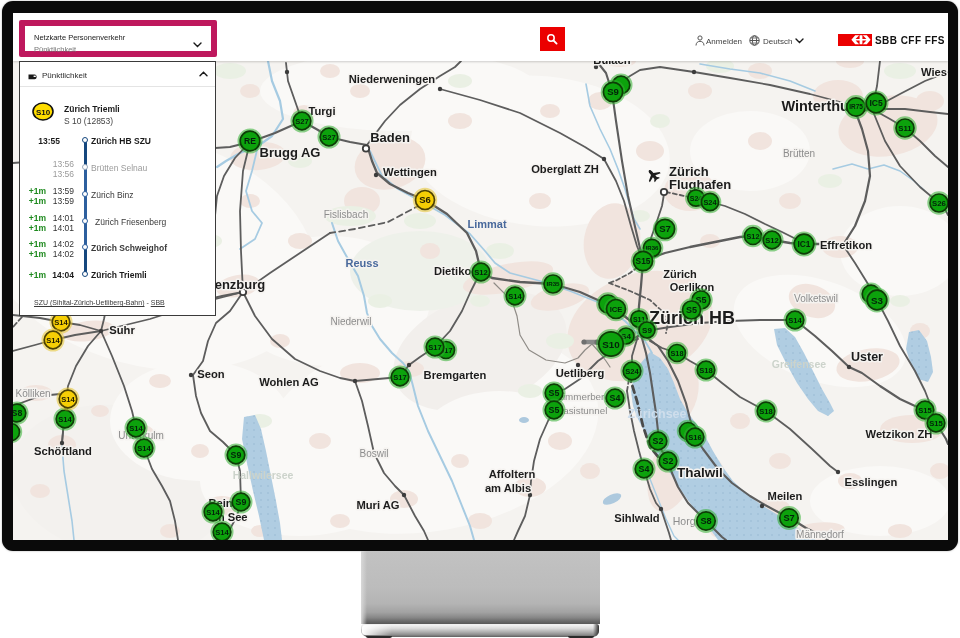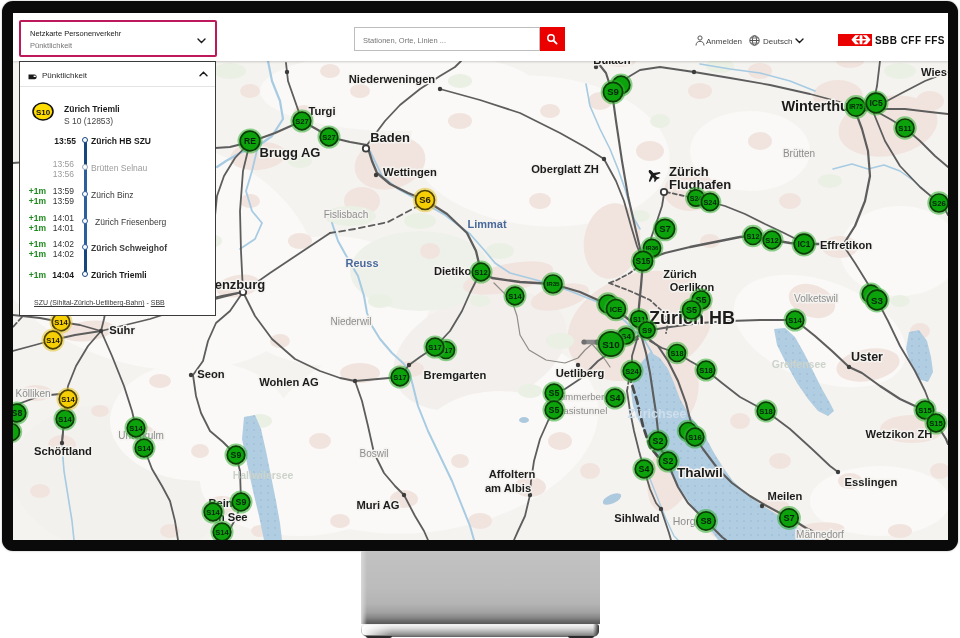--- a/index.html
+++ b/index.html
@@ -1,21 +1,21 @@
 <!DOCTYPE html>
 <html><head><meta charset="utf-8"><style>
 *{margin:0;padding:0;box-sizing:border-box}
 html,body{width:960px;height:638px;background:#fff;font-family:"Liberation Sans",sans-serif;overflow:hidden}
 #wrap{position:relative;width:960px;height:638px}
 #monitor{position:absolute;left:2px;top:1px;width:956px;height:550px;background:#0a0a0a;border-radius:11px;box-shadow:0 0 2px rgba(0,0,0,.35)}
 #screen{position:absolute;left:11px;top:12px;width:935px;height:527px;background:#fff;overflow:hidden}
 #map{position:absolute;left:0;top:48px}
 
 #hdr{position:absolute;left:0;top:0;width:935px;height:48px;background:#fff;z-index:5;box-shadow:0 1px 2px rgba(0,0,0,.18)}
-#dd{position:absolute;left:6px;top:7px;width:198px;height:37px;border:2px solid #be185d;border-radius:2px;background:#fff}
+#dd{position:absolute;left:6px;top:7px;width:198px;height:37px;border:6px solid #be185d;border-radius:2px;background:#fff}
 #dd .t1{position:absolute;left:9px;top:7px;font-size:7.5px;color:#1a1a1a}
 #dd .t2{position:absolute;left:9px;top:19px;font-size:7.5px;color:#757575}
 .chev{position:absolute;width:8px;height:8px}
 .chev svg{display:block}
 #hdr span svg{display:block}
 #srch{position:absolute;left:341px;top:14px;width:186px;height:24px;border:1px solid #bdbdbd;background:#fff}
 #srch span{position:absolute;left:8px;top:8px;font-size:7.5px;color:#757575}
 #sbtn{position:absolute;left:527px;top:14px;width:25px;height:24px;background:#eb0000}
 #logo{position:absolute;left:825px;top:21px;width:34px;height:11.5px;background:#eb0000}
 #logotxt{position:absolute;left:862px;top:21.5px;font-size:10px;font-weight:bold;color:#111;letter-spacing:.45px}
@@ -609,23 +609,20 @@
 <div id="hdr">
   <div id="dd">
             <span class="t1">Netzkarte Personenverkehr</span>
             <span class="t2">Pünktlichkeit</span>
     <span class="chev" style="right:10px;top:16px">
               <svg width="9" height="6" viewBox="0 0 9 6">
                 <path d="M1,1 L4.5,4.5 L8,1" fill="none" stroke="#1a1a1a" stroke-width="1.4" stroke-linecap="round"></path>
               </svg>
             </span>
           </div>
-  <div id="srch">
-            <span>Stationen, Orte, Linien ...</span>
-          </div>
   <div id="sbtn">
             <span style="position:absolute;left:6px;top:6px">
               <svg width="12" height="12" viewBox="0 0 12 12">
                 <circle cx="5" cy="5" r="3.2" fill="none" stroke="#fff" stroke-width="1.5"></circle>
                 <line x1="7.5" y1="7.5" x2="10.6" y2="10.6" stroke="#fff" stroke-width="1.8" stroke-linecap="round"></line>
               </svg>
             </span>
           </div>
   <span style="position:absolute;left:682px;top:22px">
             <svg width="10" height="11" viewBox="0 0 10 11">
@@ -671,21 +668,21 @@
           </div>
   <svg style="position:absolute;left:12px;top:40px" width="22" height="19" viewBox="0 0 22 19">
             <ellipse cx="11" cy="9.5" rx="10" ry="8.5" fill="#fd0" stroke="#111" stroke-width="1.6"></ellipse>
             <text x="11" y="12.6" text-anchor="middle" font-size="8" font-weight="bold" fill="#111" font-family="Liberation Sans">S10</text>
           </svg>
           <div class="ln" style="left:44px;top:42px;font-weight:bold;color:#1a1a1a">Zürich Triemli</div>
           <div class="ln" style="left:44px;top:54px;color:#444">S 10 (12853)</div>
           <div style="position:absolute;left:64.2px;top:79px;width:2.6px;height:135px;background:#2d5f9e"></div>
           <div style="position:absolute;left:64.2px;top:79px;width:2.6px;height:28px;background:#15477e"></div>
           <div style="position:absolute;left:64.2px;top:186px;width:2.6px;height:28px;background:#15477e"></div>
-          <div class="ln" style="left:0;top:74px;width:56px;text-align:right;color:#1a1a1a;font-weight:bold">13:55</div>
+          <div class="ln" style="left:0;top:74px;width:40px;text-align:right;color:#1a1a1a;font-weight:bold">13:55</div>
           <div class="ln" style="left:71px;top:74px;color:#1a1a1a;font-weight:bold">Zürich HB SZU</div>
           <div style="position:absolute;left:62.4px;top:75px;width:6px;height:6px;border-radius:50%;background:#fff;border:1.8px solid #15477e"></div>
           <div class="ln" style="left:0;top:97px;width:54px;text-align:right;color:#9a9a9a">13:56</div>
           <div class="ln" style="left:0;top:107px;width:54px;text-align:right;color:#9a9a9a">13:56</div>
           <div class="ln" style="left:71px;top:101px;color:#9a9a9a;font-weight:normal">Brütten Selnau</div>
           <div style="position:absolute;left:62.4px;top:102px;width:6px;height:6px;border-radius:50%;background:#fff;border:1.8px solid #9aa9bb"></div>
           <div class="ln" style="left:0;top:124px;width:54px;text-align:right;color:#333">13:59</div>
           <div class="ln" style="left:0;top:134px;width:54px;text-align:right;color:#333">13:59</div>
           <div class="ln" style="left:0;top:124px;width:26px;text-align:right;color:#1e8a1e;font-weight:bold">+1m</div>
           <div class="ln" style="left:0;top:134px;width:26px;text-align:right;color:#1e8a1e;font-weight:bold">+1m</div>

